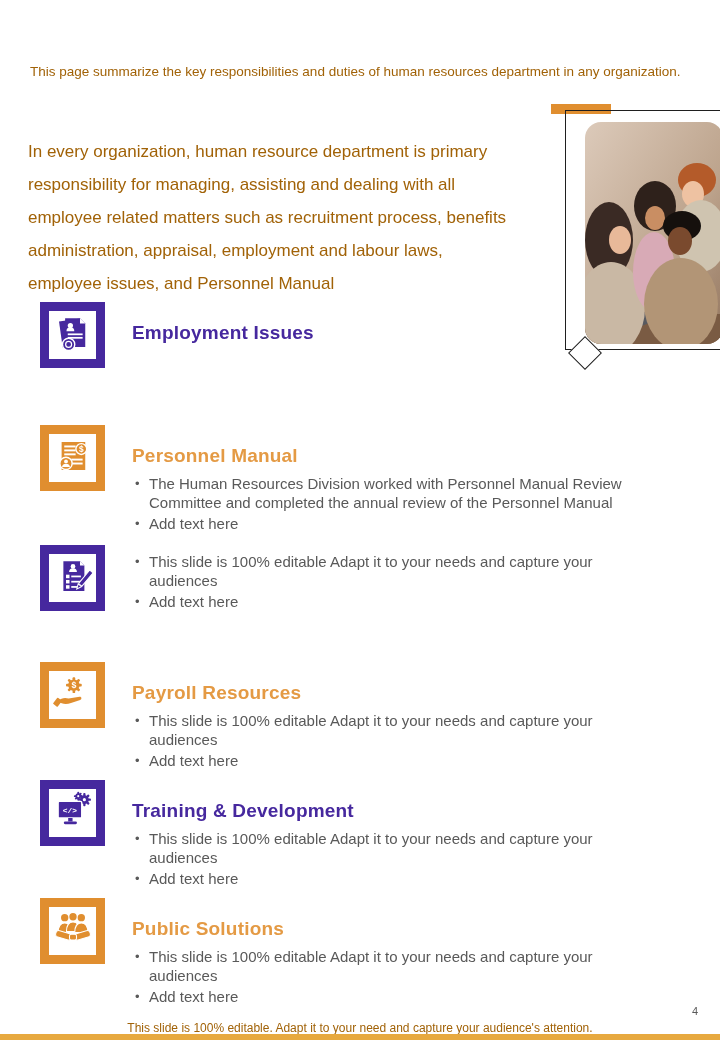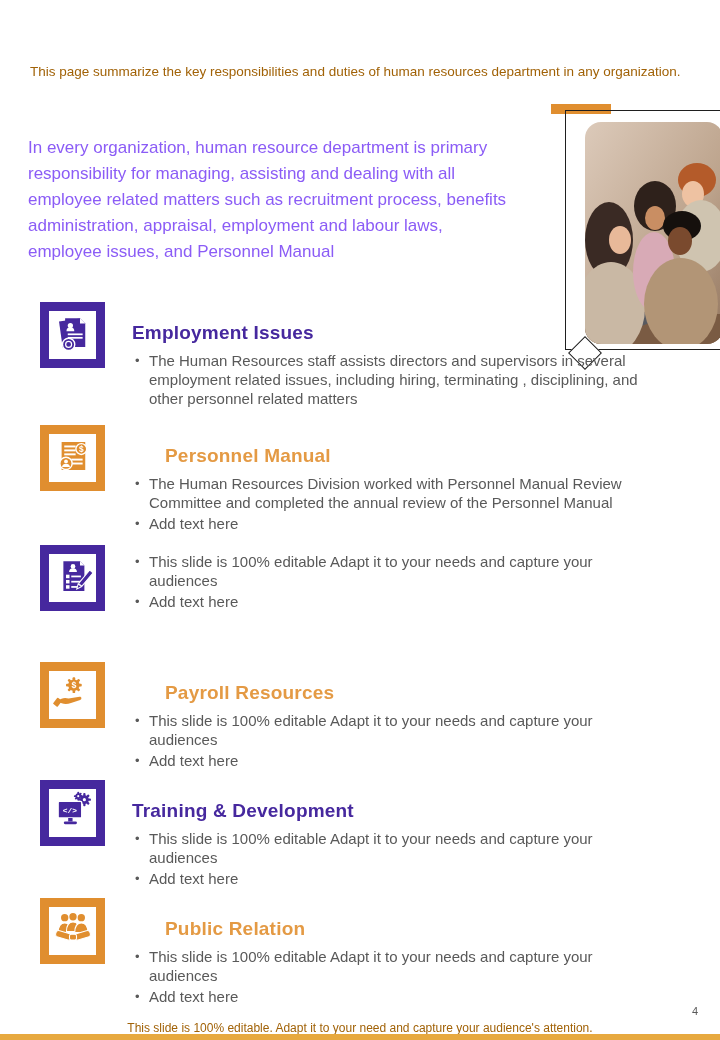--- a/index.html
+++ b/index.html
@@ -3,21 +3,21 @@
 <meta charset="utf-8">
 <style>
   html,body { margin:0; padding:0; background:#ffffff; font-family:"Liberation Sans", sans-serif; }
   .slide { position:relative; width:720px; height:1040px; background:#ffffff; overflow:hidden; }
 
   .title { position:absolute; left:30px; top:14px; font-size:24px; font-weight:700;
            color:#3f3f3f; letter-spacing:.3px; }
   .subtitle { position:absolute; left:30px; top:63px; width:672px; font-size:13.5px;
               line-height:17px; color:#a16207; }
   .intro { position:absolute; left:28px; top:118px; width:492px; font-size:17px;
-           line-height:26px; color:#8b5cf6; }
+           line-height:33px; color:#a16207; }
 
   .accent-bar { position:absolute; left:551px; top:104px; width:60px; height:10px;
                 background:var(--orange,#e08e2f); }
   .frame { position:absolute; left:565px; top:110px; width:170px; height:238px;
            border:1px solid #1f1f1f; background:transparent; }
   .photo { position:absolute; left:585px; top:122px; width:138px; height:222px;
            border-radius:16px; overflow:hidden; }
   .photo svg { display:block; width:100%; height:100%; }
   .diamond { position:absolute; left:573px; top:341px; width:22px; height:22px;
              background:#ffffff; border:1px solid #1f1f1f; transform:rotate(45deg); }
@@ -25,21 +25,21 @@
   .section { position:absolute; left:40px; width:645px; }
   .icon-box { position:absolute; left:0; top:0; width:65px; height:66px;
               border:9px solid; box-sizing:border-box; background:#fff;
               display:flex; align-items:center; justify-content:center; }
   .section.purple .icon-box { border-color:var(--purple,#46289e); color:var(--purple,#46289e); }
   .section.orange .icon-box { border-color:var(--orange,#e08e2f); color:var(--orange,#e08e2f); }
   .icon-box svg { width:42px; height:42px; }
   .sec-body { position:absolute; left:92px; top:0; width:535px; }
   .sec-title { margin:0; padding-top:20px; font-size:19px; font-weight:700; letter-spacing:.2px; }
   .section.purple .sec-title { color:var(--purple,#46289e); }
-  .section.orange .sec-title { color:var(--orange-heading,#e49a44);margin-left:33px; }
+  .section.orange .sec-title { color:var(--orange-heading,#e49a44); }
   .bullets { margin:7px 0 0; padding:0; list-style:none; width:524px;
              font-size:15px; line-height:19px; color:#595959; }
   .bullets li { position:relative; padding-left:17px; margin-bottom:2px; }
   .bullets li::before { content:"•"; position:absolute; left:3px; top:0; font-size:13px; }
 
   .footer-note { position:absolute; left:0; right:0; top:1021px; text-align:center;
                  font-size:12px; color:#a16207; }
   .page-number { position:absolute; right:22px; top:1005px; font-size:11px; color:#595959; }
   .bottom-bar { position:absolute; left:0; right:0; bottom:0; height:6px;
                 background:var(--bottom-bar,#e7a93f); }
@@ -100,23 +100,20 @@
     <path d="M16.5 22a4.5 4.5 0 0 1 9 0z" fill="#fff"></path>
     <rect x="18" y="24.5" width="17" height="2" fill="#fff"></rect>
     <rect x="18" y="28.5" width="17" height="2" fill="#fff"></rect>
     <circle cx="19" cy="37" r="7" stroke="#fff" stroke-width="1.6"></circle>
     <circle cx="19" cy="37" r="3.4" fill="none" stroke="#fff" stroke-width="1.4"></circle>
   </svg>
 </span>
         </div>
     <div class="sec-body">
       <h2 class="sec-title">Employment Issues</h2>
-      <ul class="bullets">
-            <li>The Human Resources staff assists directors and supervisors in several employment related issues, including hiring, terminating , disciplining, and other personnel related matters</li>
-          </ul>
     </div>
   </div>
 
   <div class="section orange" style="top: 425px;">
     <div class="icon-box">
           <span class="icon-inner">
   <svg viewBox="0 0 48 48" fill="currentColor">
     <rect x="11" y="8" width="27" height="32"></rect>
     <rect x="14" y="12" width="13" height="2.2" fill="#fff"></rect>
     <rect x="14" y="16.5" width="13" height="2.2" fill="#fff"></rect>
@@ -242,21 +239,21 @@
     <path d="M26 28c0-7 3-11 7.5-11s7.5 4 7.5 11z" stroke="#fff" stroke-width="1.2"></path>
     <g stroke="#fff" stroke-width="1.2">
       <rect x="4" y="27.5" width="19" height="7.5" rx="3.5" transform="rotate(16 13.5 31.2)"></rect>
       <rect x="25" y="27.5" width="19" height="7.5" rx="3.5" transform="rotate(-16 34.5 31.2)"></rect>
       <rect x="20" y="30" width="8" height="6.5" rx="2"></rect>
     </g>
   </svg>
 </span>
         </div>
     <div class="sec-body">
-      <h2 class="sec-title">Public Relation</h2>
+      <h2 class="sec-title">Public Solutions</h2>
       <ul class="bullets">
             <li>This slide is 100% editable Adapt it to your needs and capture your audiences</li>
             <li>Add text here</li>
           </ul>
     </div>
   </div>
 </div>
 
   <div class="footer-note">This slide is 100% editable. Adapt it to your need and capture your audience's attention.</div>
   <div class="page-number">4</div>

